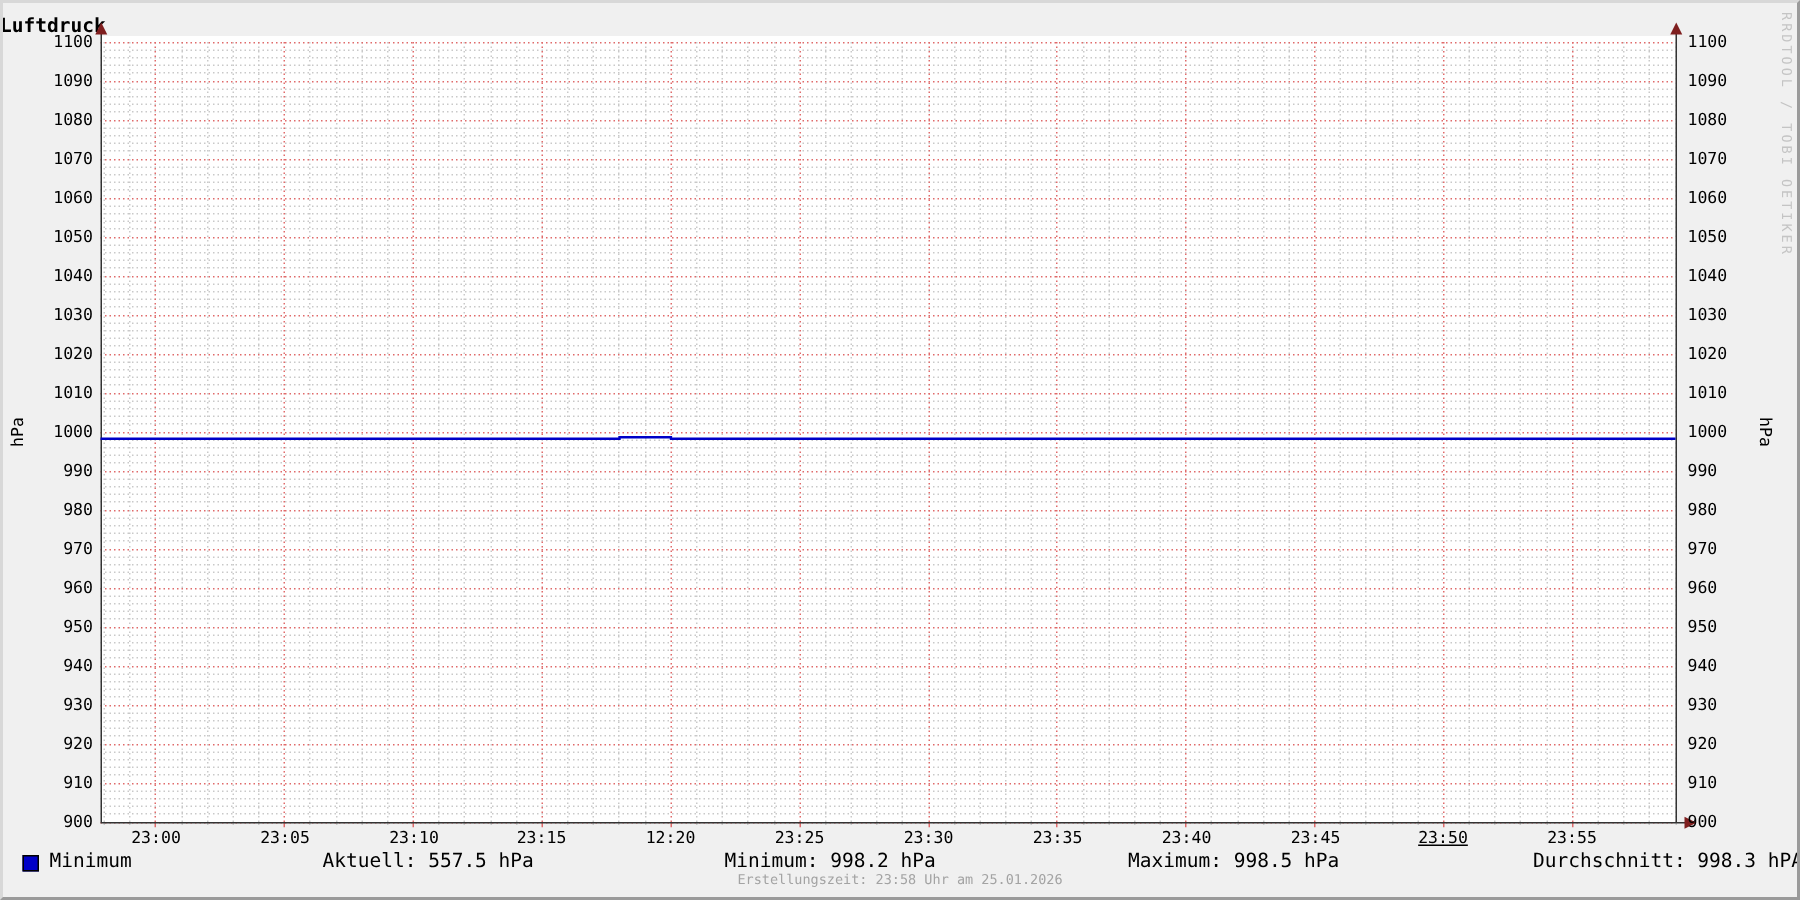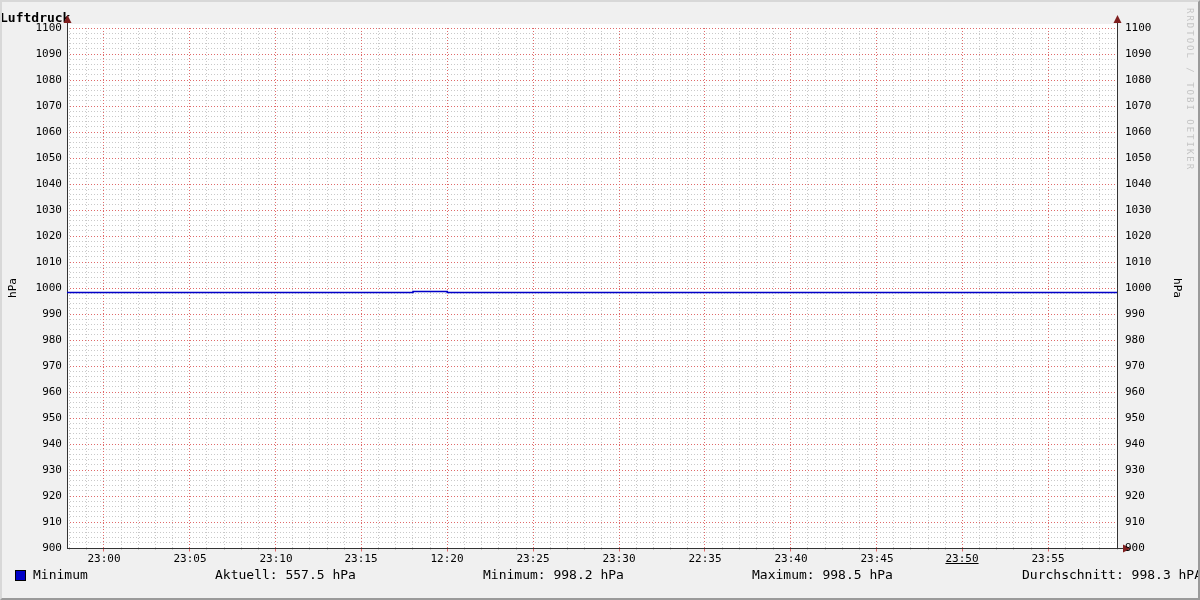--- a/index.html
+++ b/index.html
@@ -376,36 +376,37 @@
       <div class="tick-label ylab-right" style="left: 1125px; top: 47px;">1090</div>
       <div class="tick-label ylab-left" style="left: 26px; top: 21px;">1100</div>
       <div class="tick-label ylab-right" style="left: 1125px; top: 21px;">1100</div>
       <div class="tick-label xlab" style="left: 79px; top: 552px;">23:00</div>
       <div class="tick-label xlab" style="left: 165px; top: 552px;">23:05</div>
       <div class="tick-label xlab" style="left: 251px; top: 552px;">23:10</div>
       <div class="tick-label xlab" style="left: 336px; top: 552px;">23:15</div>
       <div class="tick-label xlab" style="left: 422px; top: 552px;">12:20</div>
       <div class="tick-label xlab" style="left: 508px; top: 552px;">23:25</div>
       <div class="tick-label xlab" style="left: 594px; top: 552px;">23:30</div>
-      <div class="tick-label xlab" style="left: 680px; top: 552px;">22:35</div>
+      <div class="tick-label xlab" style="left: 680px; top: 552px;">23:35</div>
       <div class="tick-label xlab" style="left: 766px; top: 552px;">23:40</div>
       <div class="tick-label xlab" style="left: 852px; top: 552px;">23:45</div>
       <div class="tick-label xlab" style="left: 937px; top: 552px; text-decoration: underline;">23:50</div>
       <div class="tick-label xlab" style="left: 1023px; top: 552px;">23:55</div>
     </div>
 
   <div class="axis-unit axis-unit-left">hPa</div>
   <div class="axis-unit axis-unit-right">hPa</div>
 
   <div class="legend-row">
     <span class="legend-swatch" style="background: rgb(0, 0, 200);"></span>
     <span class="legend-text legend-series">Minimum</span>
     <span class="legend-text stat-0">Aktuell: 557.5 hPa</span>
     <span class="legend-text stat-1">Minimum: 998.2 hPa</span>
     <span class="legend-text stat-2">Maximum: 998.5 hPa</span>
     <span class="legend-text stat-3">Durchschnitt: 998.3 hPA</span>
   </div>
 
+  <div class="footer-note">Erstellungszeit: 23:58 Uhr am 25.01.2026</div>
 
   <div class="watermark">RRDTOOL / TOBI OETIKER</div>
 
   <div class="bevel"></div>
 </div>
 
 </body></html>

